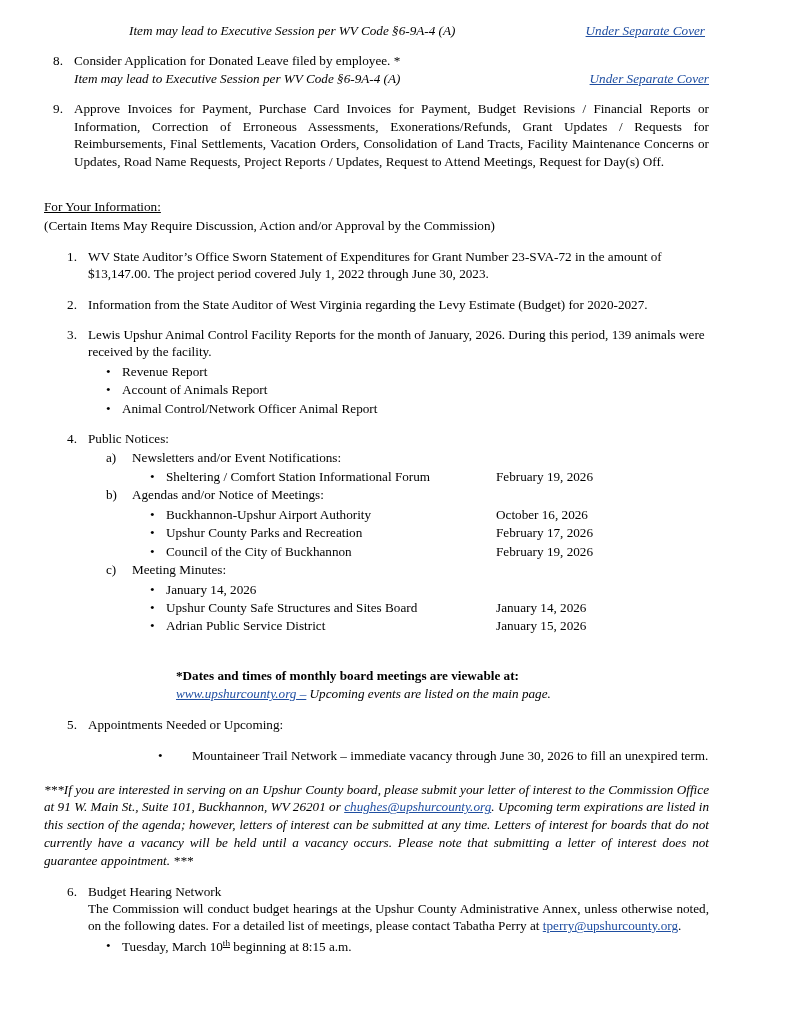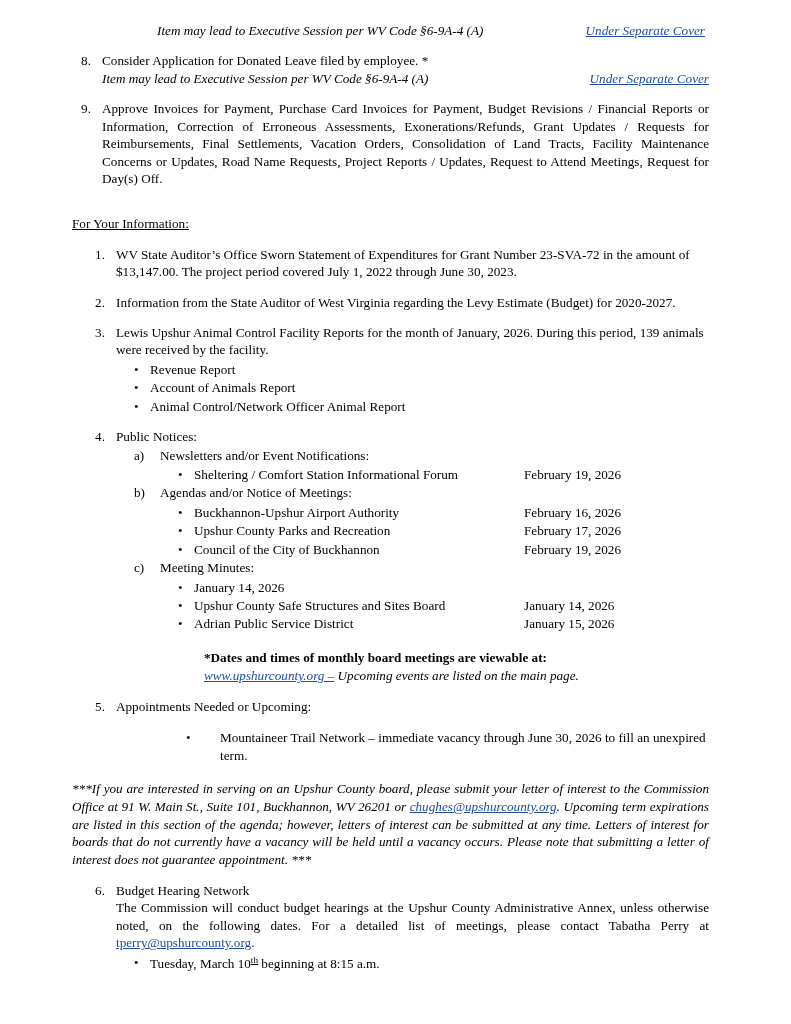--- a/index.html
+++ b/index.html
@@ -13,21 +13,21 @@
     font-family: "Liberation Serif", serif;
     color: #000000;
     font-size: 13.2px;
     line-height: 1.32;
   }
   .page {
     position: relative;
     width: 761px;
     height: 1024px;
     box-sizing: border-box;
-    padding: 22px 52px 10px 72px;
+    padding: 22px 52px 10px 44px;
   }
   .italic {
     font-style: italic;
   }
   .link {
     color: #1f4ea1;
     text-decoration: underline;
   }
   .sep-cover {
     color: #1f4ea1;
@@ -139,21 +139,21 @@
   }
   .dated .name {
     width: 330px;
     flex: 0 0 330px;
   }
   .dated .date {
     flex: 1;
   }
 
   .note-star {
-    margin-top: 16px;
+    margin-top: 32px;
     margin-left: 88px;
     font-weight: bold;
   }
   .note-url {
     margin-left: 88px;
     margin-top: 1px;
     font-style: italic;
   }
 
   .appt-bullet {
@@ -200,20 +200,21 @@
     </div>
   </div>
 
   <div class="num-item">
     <div class="num">9.</div>
     <div class="body just">Approve Invoices for Payment, Purchase Card Invoices for Payment, Budget Revisions / Financial Reports or Information, Correction of Erroneous Assessments, Exonerations/Refunds, Grant Updates / Requests for Reimbursements, Final Settlements, Vacation Orders, Consolidation of Land Tracts, Facility Maintenance Concerns or Updates, Road Name Requests, Project Reports / Updates, Request to Attend Meetings, Request for Day(s) Off.</div>
   </div>
 
   <div class="section-head">
     <div class="t1">For Your Information:</div>
+    <div class="t2">(Certain Items May Require Discussion, Action and/or Approval by the Commission)</div>
   </div>
 
   <div class="fyi-list">
 
     <div class="fyi-item">
       <div class="num">1.</div>
       <div class="body">WV State Auditor’s Office Sworn Statement of Expenditures for Grant Number 23-SVA-72 in the amount of $13,147.00. The project period covered July 1, 2022 through June 30, 2023.</div>
     </div>
 
     <div class="fyi-item">
@@ -267,21 +268,21 @@
 
           <div class="alpha-item">
             <div class="al">b)</div>
             <div class="albody">
               <div>Agendas and/or Notice of Meetings:</div>
               <ul class="bullets">
                 <li>
                   <span class="bul">•</span>
                   <span class="dated">
                     <span class="name">Buckhannon-Upshur Airport Authority</span>
-                    <span class="date">February 16, 2026</span>
+                    <span class="date">October 16, 2026</span>
                   </span>
                 </li>
                 <li>
                   <span class="bul">•</span>
                   <span class="dated">
                     <span class="name">Upshur County Parks and Recreation</span>
                     <span class="date">February 17, 2026</span>
                   </span>
                 </li>
                 <li>

